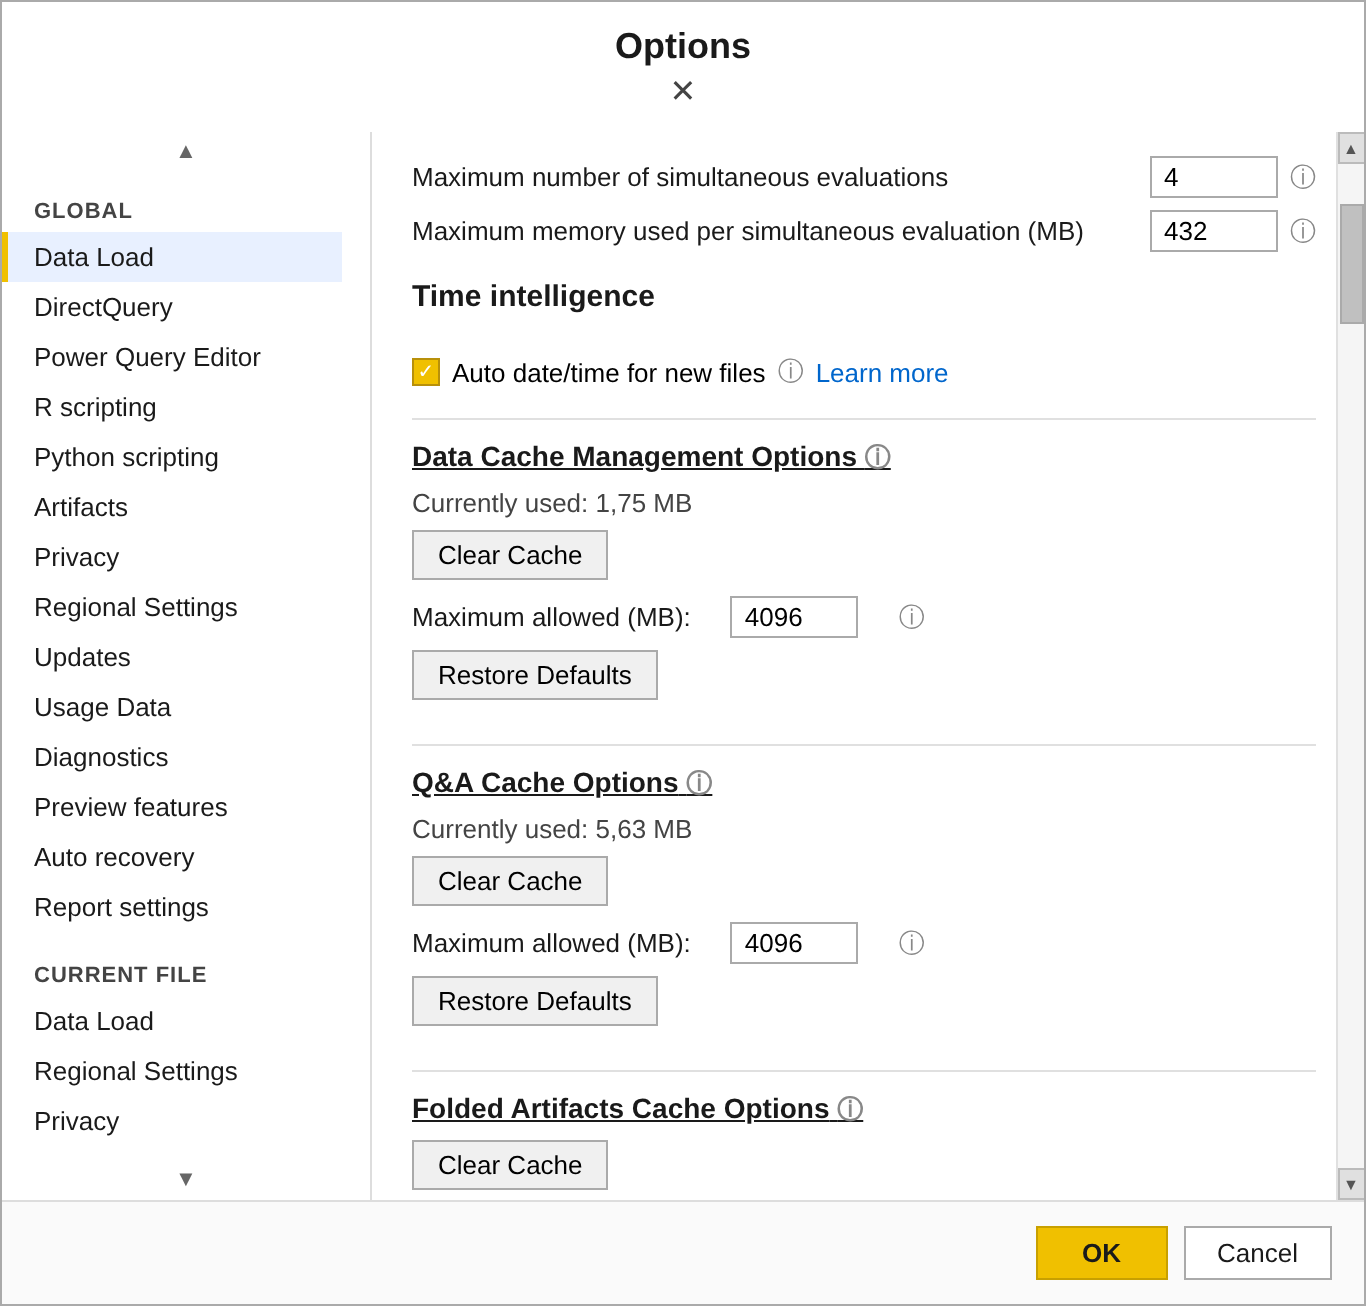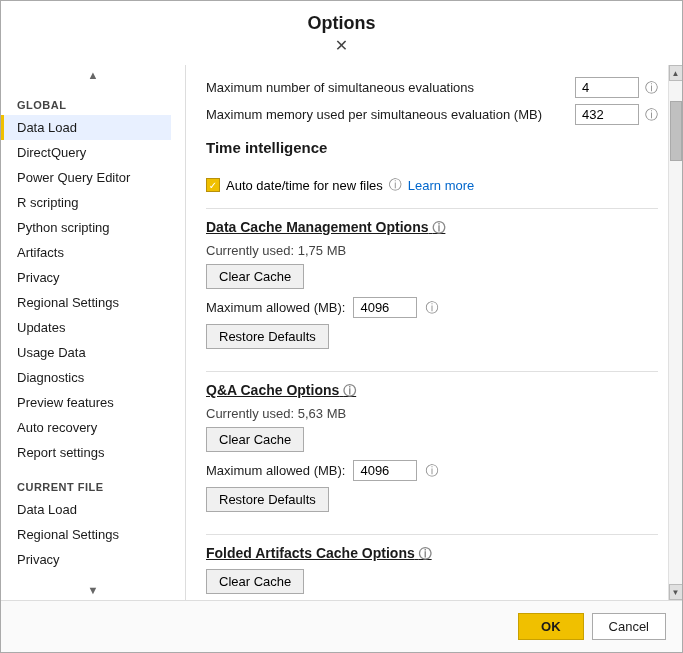--- a/index.html
+++ b/index.html
@@ -163,21 +163,21 @@
       border: 1px solid #aaa;
       background: #f0f0f0;
       padding: 4px 12px;
       font-size: 13px;
       cursor: pointer;
       margin-bottom: 8px;
     }
     .max-allowed-row {
       display: flex;
       align-items: center;
-      gap: 8px;
+      gap: 20px;
       margin-bottom: 6px;
     }
     .max-allowed-label {
       font-size: 13px;
       color: #1a1a1a;
     }
     .max-allowed-input {
       width: 64px;
       border: 1px solid #aaa;
       padding: 2px 6px;

